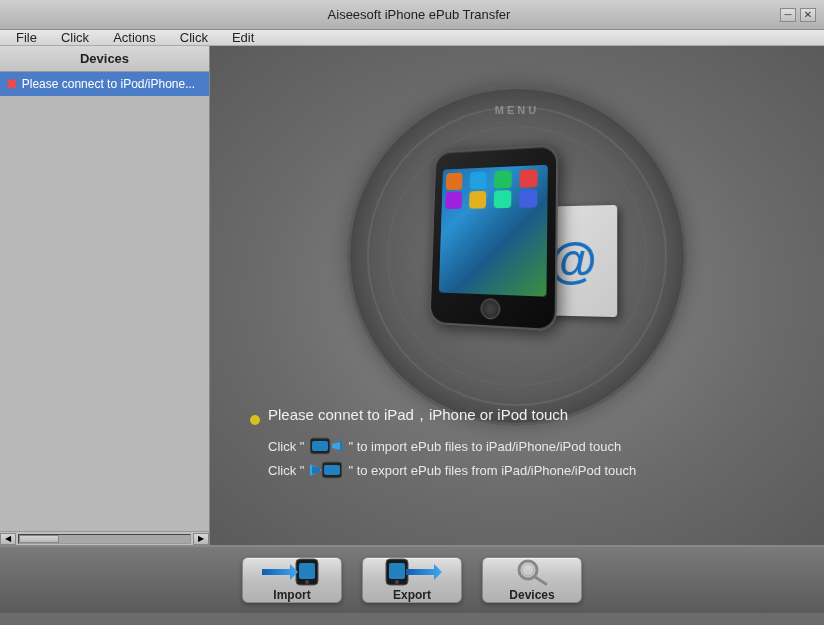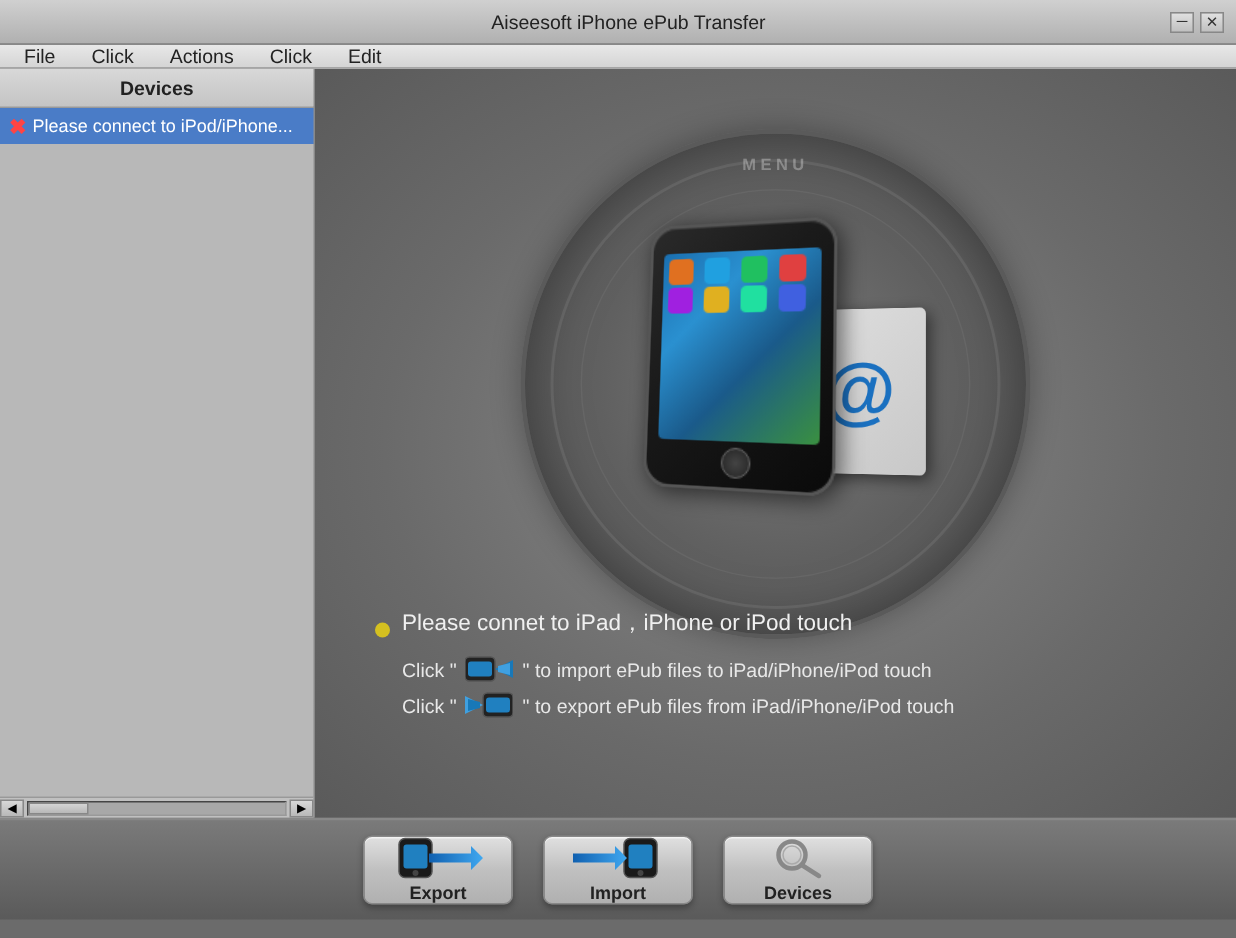--- a/index.html
+++ b/index.html
@@ -455,62 +455,62 @@
   </div>
 </div>
 
 <div class="bottom-toolbar">
 
   <div class="toolbar-btn">
     <div class="toolbar-btn-face">
       <div class="btn-icon-area">
         <svg width="60" height="30" viewBox="0 0 60 30">
 
+          <rect x="34" y="2" width="22" height="26" rx="4" fill="#1a1a1a" stroke="#555" stroke-width="1"></rect>
+          <rect x="37" y="6" width="16" height="16" rx="2" fill="#2080c0"></rect>
+          <circle cx="45" cy="25" r="2" fill="#444"></circle>
+
+          <polygon points="0,12 28,12 28,7 36,15 28,23 28,18 0,18" fill="url(#importGrad)"></polygon>
+          <defs>
+            <linearGradient id="importGrad" x1="0%" y1="0%" x2="100%" y2="0%">
+              <stop offset="0%" style="stop-color:#1060b0"></stop>
+              <stop offset="100%" style="stop-color:#40a8f0"></stop>
+            </linearGradient>
+          </defs>
+        </svg>
+      </div>
+      <span class="btn-label">Import</span>
+    </div>
+  </div>
+
+  <div class="toolbar-btn">
+    <div class="toolbar-btn-face">
+      <div class="btn-icon-area">
+        <svg width="60" height="30" viewBox="0 0 60 30">
+
           <rect x="4" y="2" width="22" height="26" rx="4" fill="#1a1a1a" stroke="#555" stroke-width="1"></rect>
           <rect x="7" y="6" width="16" height="16" rx="2" fill="#2080c0"></rect>
           <circle cx="15" cy="25" r="2" fill="#444"></circle>
 
           <polygon points="24,12 52,12 52,7 60,15 52,23 52,18 24,18" fill="url(#exportGrad)"></polygon>
           <defs>
             <linearGradient id="exportGrad" x1="0%" y1="0%" x2="100%" y2="0%">
               <stop offset="0%" style="stop-color:#1060b0"></stop>
               <stop offset="100%" style="stop-color:#40a8f0"></stop>
             </linearGradient>
           </defs>
         </svg>
       </div>
       <span class="btn-label">Export</span>
     </div>
   </div>
 
   <div class="toolbar-btn">
     <div class="toolbar-btn-face">
       <div class="btn-icon-area">
-        <svg width="60" height="30" viewBox="0 0 60 30">
-
-          <rect x="34" y="2" width="22" height="26" rx="4" fill="#1a1a1a" stroke="#555" stroke-width="1"></rect>
-          <rect x="37" y="6" width="16" height="16" rx="2" fill="#2080c0"></rect>
-          <circle cx="45" cy="25" r="2" fill="#444"></circle>
-
-          <polygon points="0,12 28,12 28,7 36,15 28,23 28,18 0,18" fill="url(#importGrad)"></polygon>
-          <defs>
-            <linearGradient id="importGrad" x1="0%" y1="0%" x2="100%" y2="0%">
-              <stop offset="0%" style="stop-color:#1060b0"></stop>
-              <stop offset="100%" style="stop-color:#40a8f0"></stop>
-            </linearGradient>
-          </defs>
-        </svg>
-      </div>
-      <span class="btn-label">Import</span>
-    </div>
-  </div>
-
-  <div class="toolbar-btn">
-    <div class="toolbar-btn-face">
-      <div class="btn-icon-area">
         <svg width="36" height="30" viewBox="0 0 36 30">
           <circle cx="14" cy="13" r="9" fill="none" stroke="#888" stroke-width="3"></circle>
           <circle cx="14" cy="13" r="6" fill="none" stroke="#aaa" stroke-width="1"></circle>
           <line x1="21" y1="20" x2="32" y2="27" stroke="#888" stroke-width="3" stroke-linecap="round"></line>
         </svg>
       </div>
       <span class="btn-label">Devices</span>
     </div>
   </div>
 

